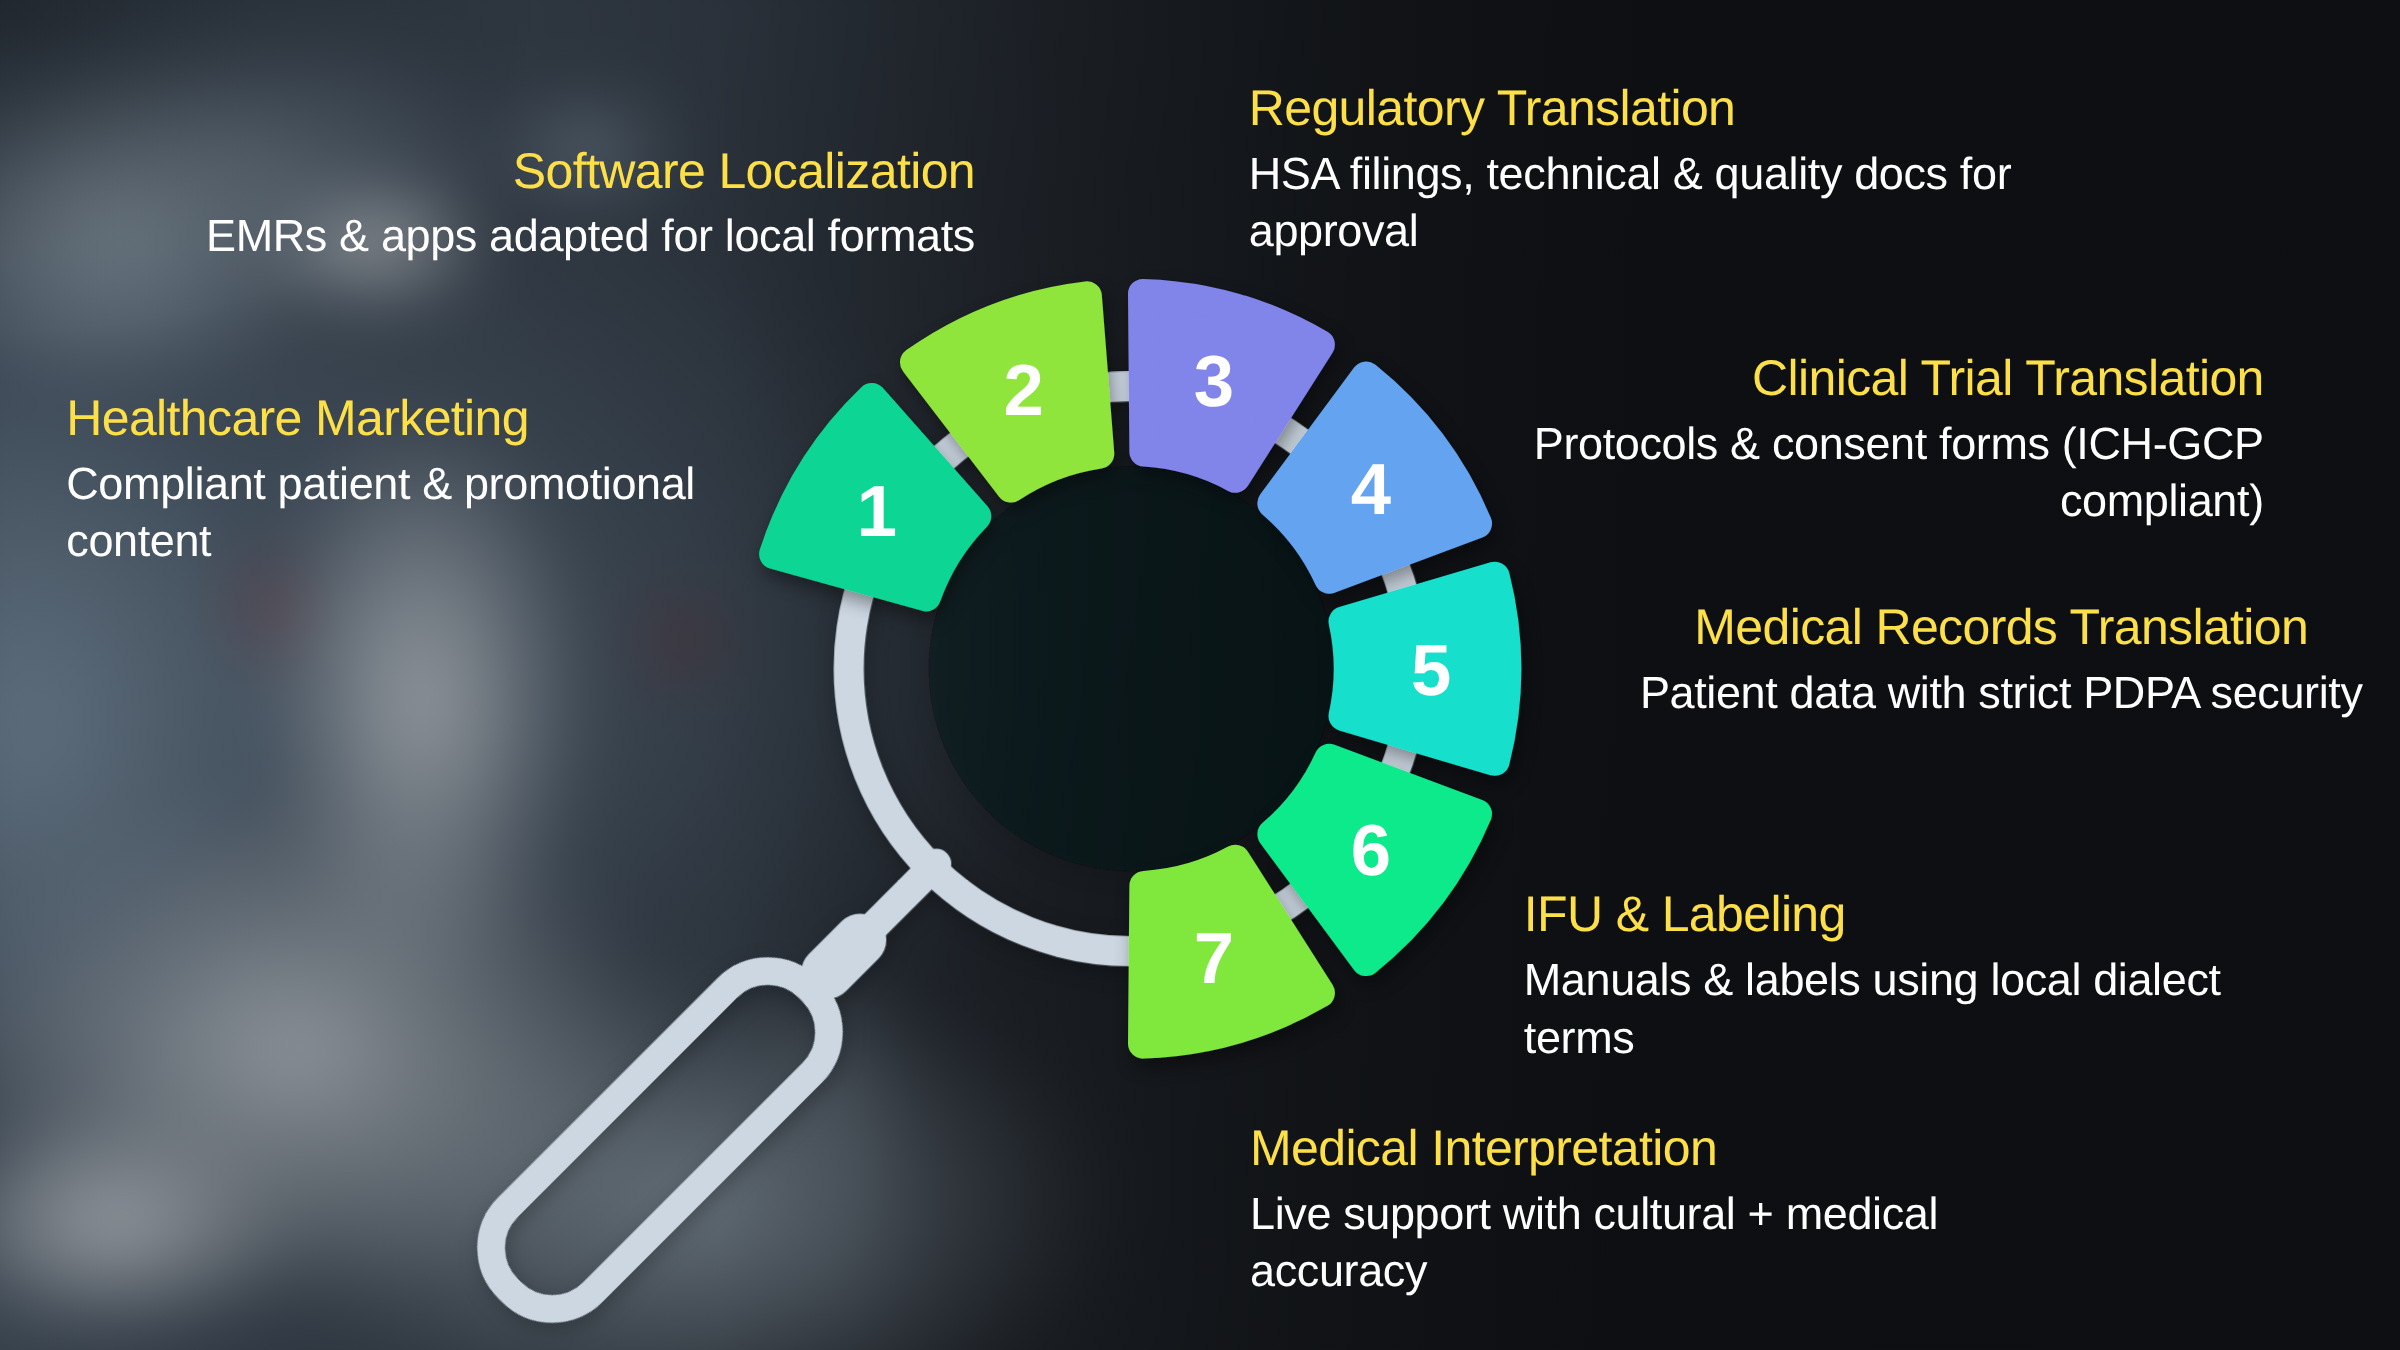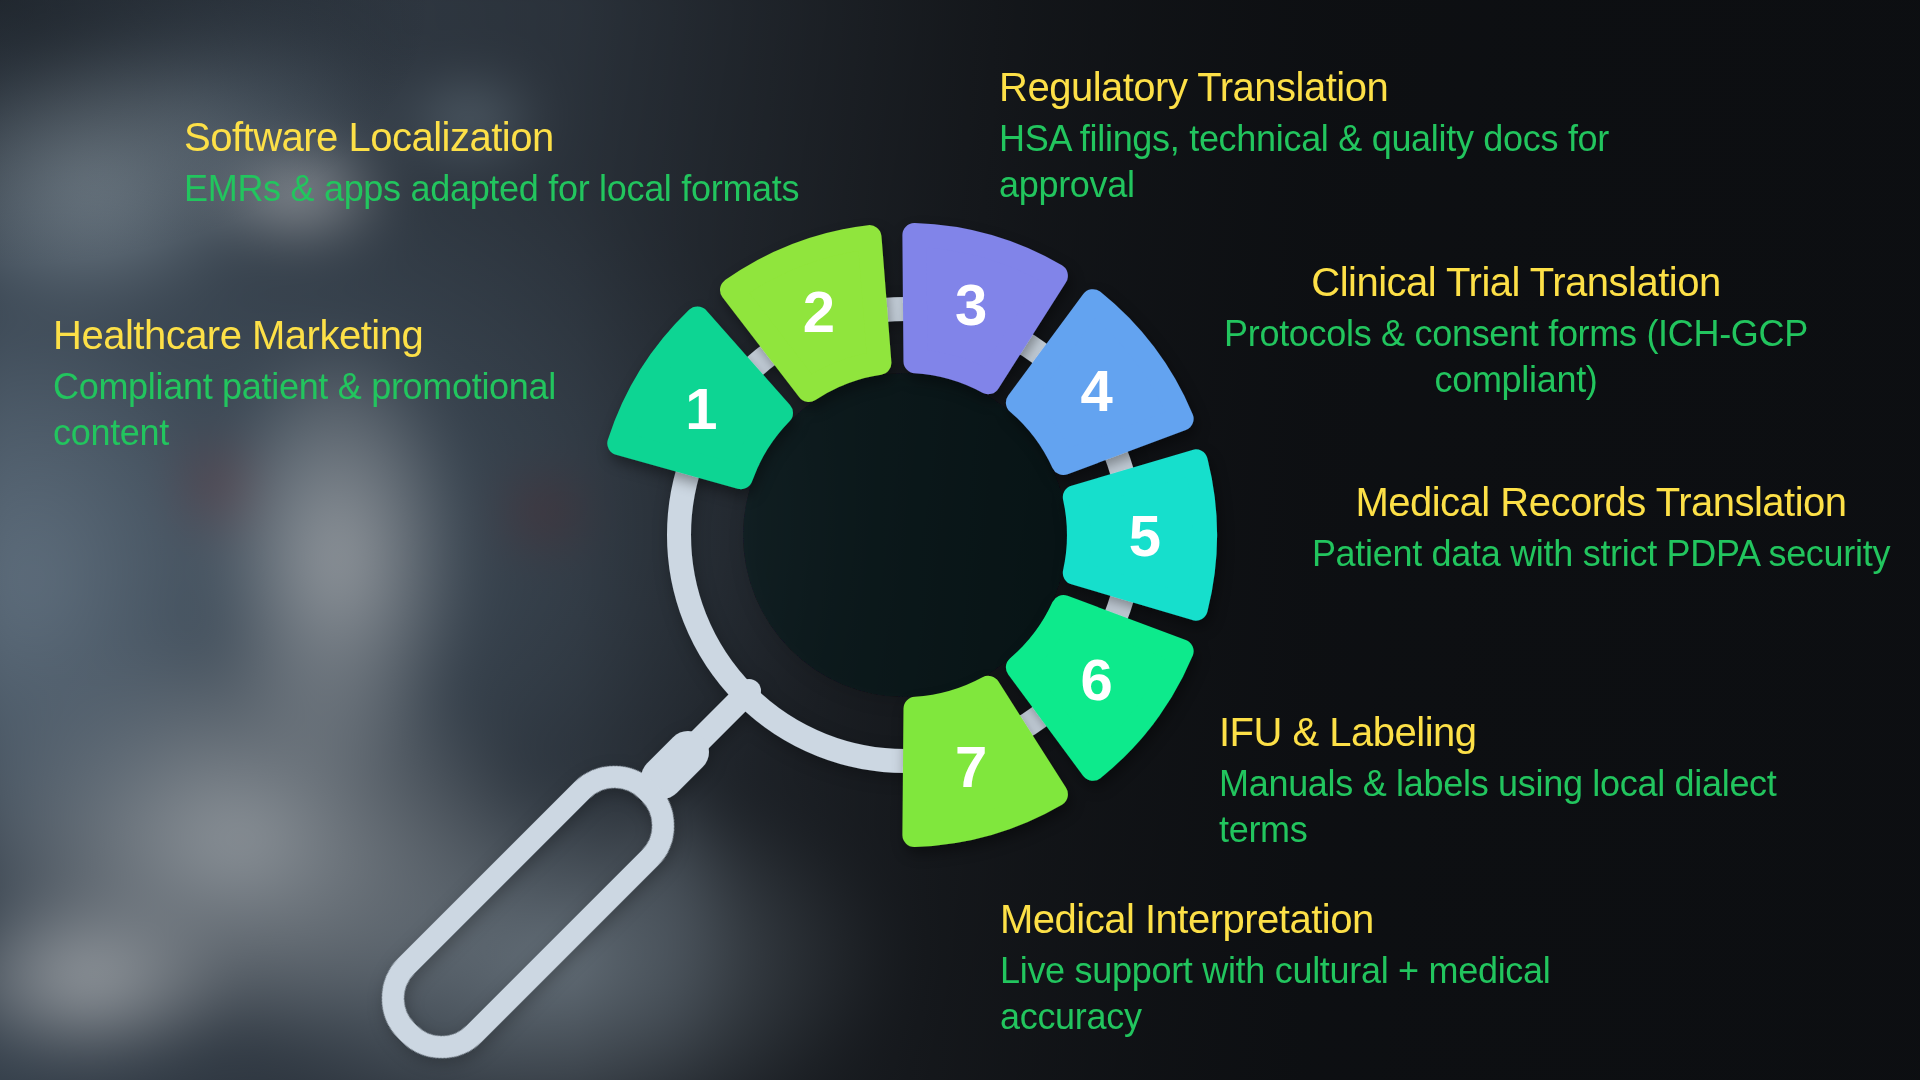--- a/index.html
+++ b/index.html
@@ -32,25 +32,25 @@
     background:
       radial-gradient(ellipse 620px 380px at 0px 0px,rgba(10,12,15,0.5),rgba(10,12,15,0) 70%),
       linear-gradient(90deg,rgba(15,17,21,0.28) 0%,rgba(15,17,21,0.40) 30%,rgba(13,15,18,0.80) 54%,rgba(12,14,17,0.93) 68%,rgba(12,14,17,0.95) 100%);
   }
   
   svg.wheel{position:absolute;left:0;top:0;}
   .digit{font-family:"Liberation Sans","DejaVu Sans",sans-serif;font-weight:bold;font-size:58px;fill:#ffffff;}
   
   .label{position:absolute;color:#ffffff;}
   .lb-title{font-size:40px;font-weight:normal;line-height:46px;letter-spacing:-0.5px;margin:0 0 6px 0;color:#fde047;}
-  .lb-desc{font-size:36px;font-weight:normal;line-height:46px;letter-spacing:-0.3px;margin:0;color:#22c55e;}
-  .lb-software      {left:184px; top:114px; width:620px;}
+  .lb-desc{font-size:36px;font-weight:normal;line-height:46px;letter-spacing:-0.3px;margin:0;color:#ffffff;}
+  .lb-software      {left:160px; top:114px; width:620px;text-align:right;}
   .lb-healthcare    {left:53px;  top:312px; width:520px;}
   .lb-regulatory    {left:999px; top:64px;  width:660px;text-align:left;}
-  .lb-clinical      {left:1221px;top:259px; width:590px;text-align:center;}
+  .lb-clinical      {left:1221px;top:280px; width:590px;text-align:right;}
   .lb-records       {left:1291px;top:479px; width:620px;text-align:center;}
   .lb-ifu           {left:1219px;top:709px; width:575px;text-align:left;}
   .lb-interpretation{left:1000px;top:896px; width:575px;text-align:left;}
 </style>
 </head>
 <body>
 
 <div class="stage">
 
   <div class="bg-base"></div>

